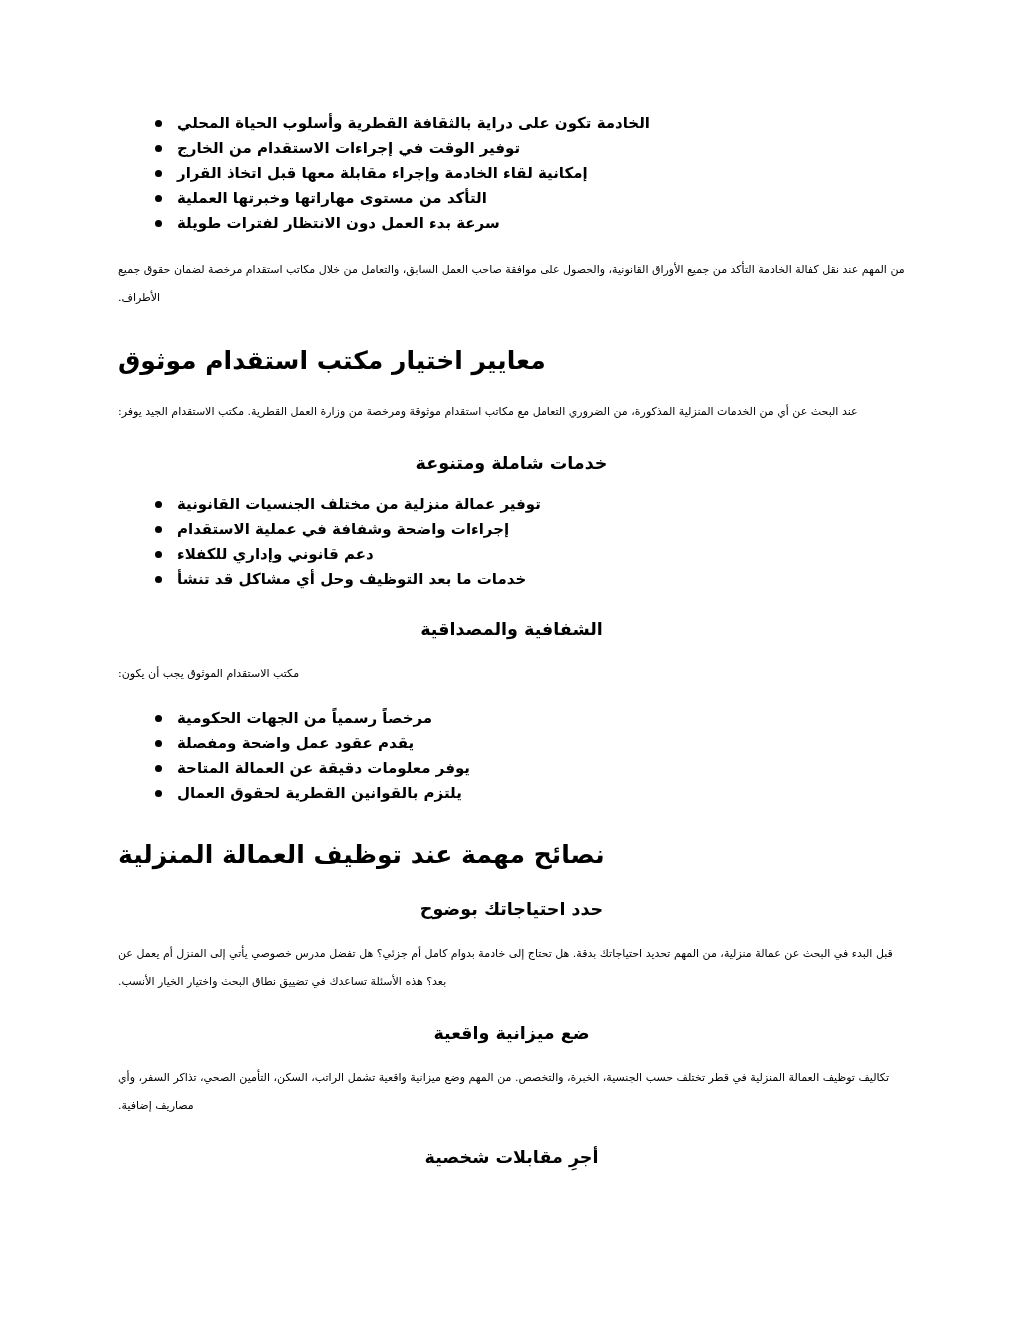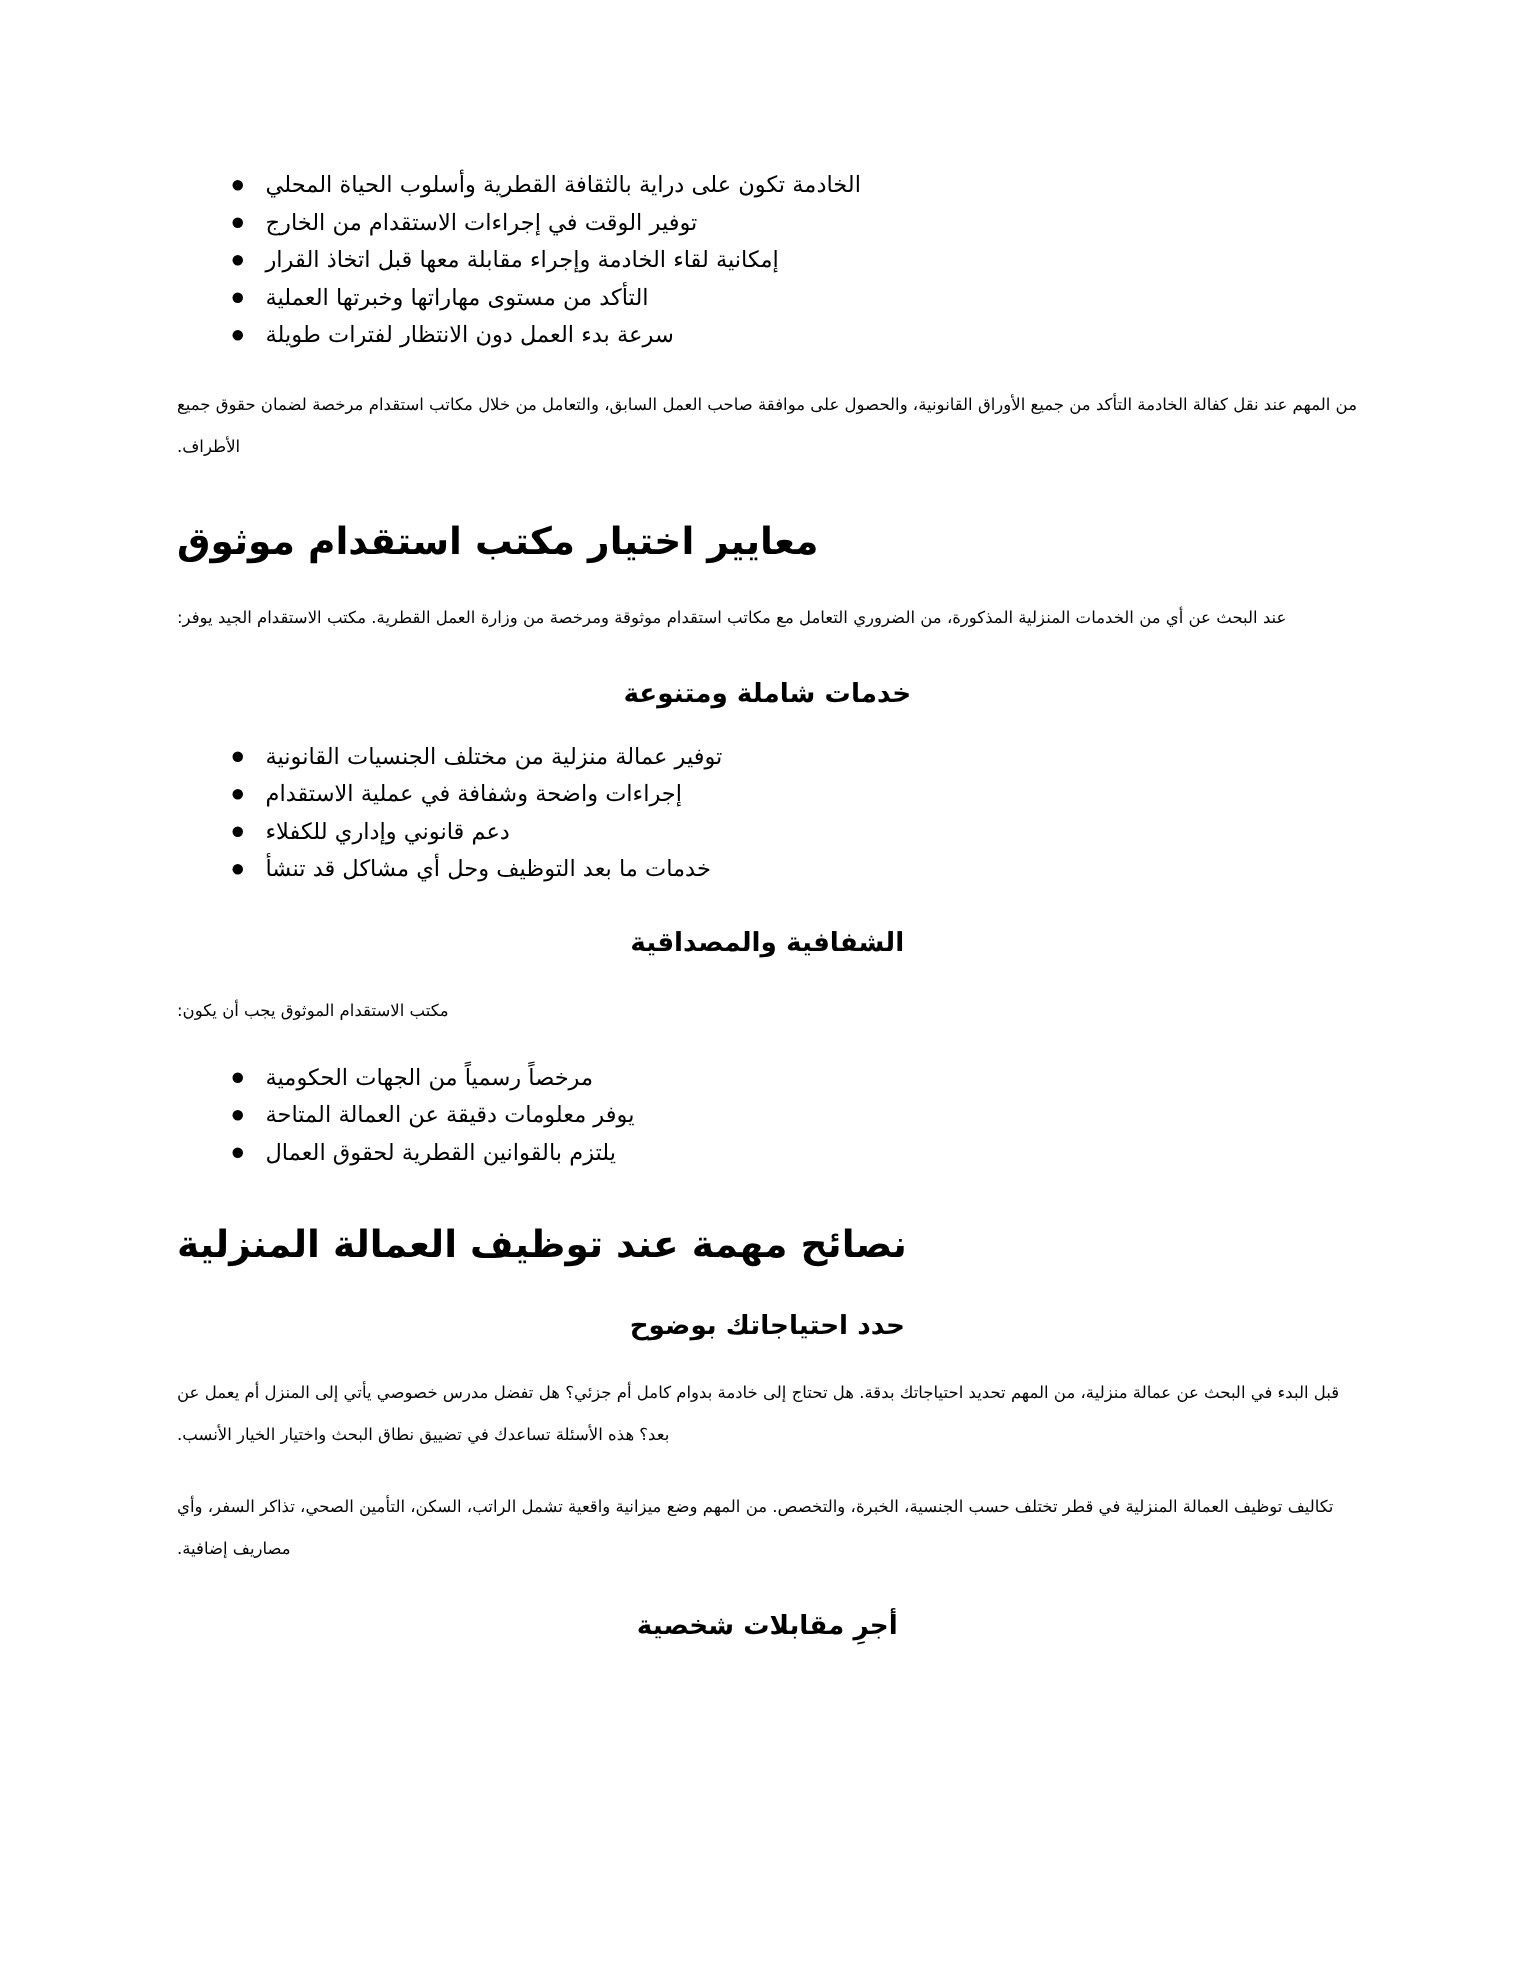--- a/index.html
+++ b/index.html
@@ -42,20 +42,21 @@
   }
   p.doc-p {
     font-size: 11px;
     line-height: 28px;
     margin: 20px 0 0 0;
   }
   ul.doc-list {
     list-style: none;
     margin: 18px 0 0 0;
     padding: 0;
+    font-weight: bold;
   }
   ul.doc-list li {
     position: relative;
     min-height: 25px;
     line-height: 25px;
     font-size: 15px;
     padding-left: 59px;  
     box-sizing: border-box;
   }
   .bullet {
@@ -129,33 +130,38 @@
 
     <p class="doc-p">مكتب الاستقدام الموثوق يجب أن يكون:</p>
 
     <ul class="doc-list">
       <li>
         <span class="bullet"></span>
         <span>مرخصاً رسمياً من الجهات الحكومية</span>
       </li>
       <li>
         <span class="bullet"></span>
+        <span>يقدم عقود عمل واضحة ومفصلة</span>
+      </li>
+      <li>
+        <span class="bullet"></span>
         <span>يوفر معلومات دقيقة عن العمالة المتاحة</span>
       </li>
       <li>
         <span class="bullet"></span>
         <span>يلتزم بالقوانين القطرية لحقوق العمال</span>
       </li>
     </ul>
 
     <h1 class="doc-h1">نصائح مهمة عند توظيف العمالة المنزلية</h1>
 
     <h3 class="doc-h3">حدد احتياجاتك بوضوح</h3>
 
     <p class="doc-p">قبل البدء في البحث عن عمالة منزلية، من المهم تحديد احتياجاتك بدقة. هل تحتاج إلى خادمة بدوام كامل أم جزئي؟ هل تفضل مدرس خصوصي يأتي إلى المنزل أم يعمل عن بعد؟ هذه الأسئلة تساعدك في تضييق نطاق البحث واختيار الخيار الأنسب.</p>
 
+    <h3 class="doc-h3">ضع ميزانية واقعية</h3>
 
     <p class="doc-p">تكاليف توظيف العمالة المنزلية في قطر تختلف حسب الجنسية، الخبرة، والتخصص. من المهم وضع ميزانية واقعية تشمل الراتب، السكن، التأمين الصحي، تذاكر السفر، وأي مصاريف إضافية.</p>
 
     <h3 class="doc-h3">أجرِ مقابلات شخصية</h3>
 
   </div>
 </div>
 
 </body></html>

